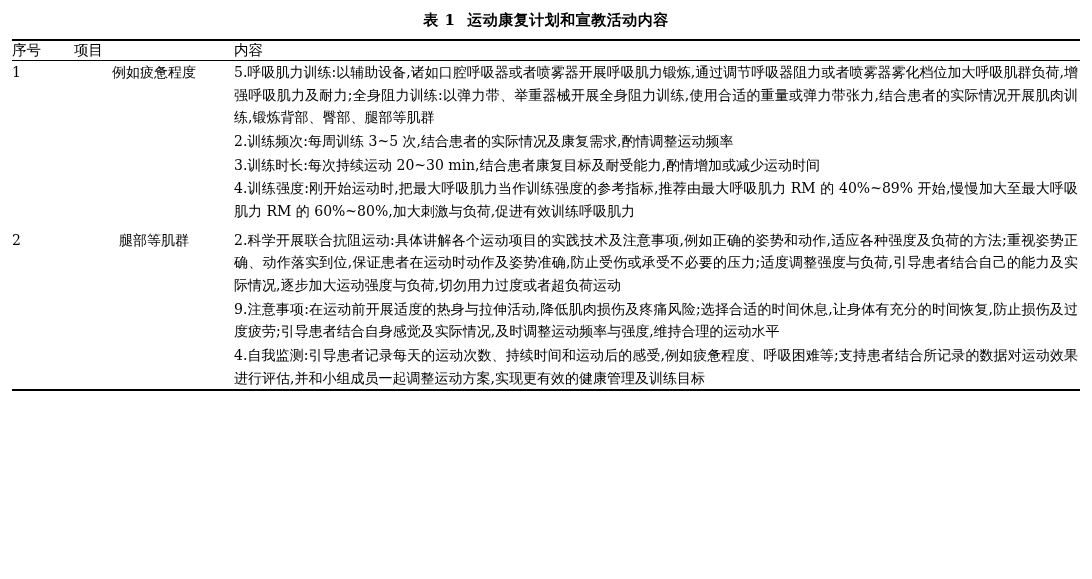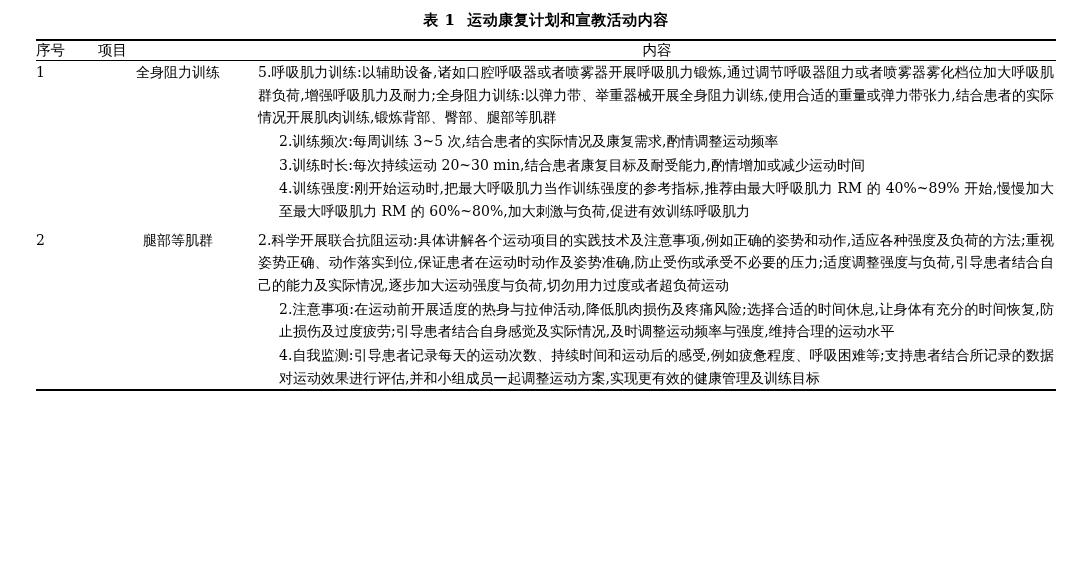--- a/index.html
+++ b/index.html
@@ -12,21 +12,21 @@
     height: 579px;
     font-family: "DejaVu Serif", "Liberation Serif", serif;
     color: #000000;
     overflow: hidden;
   }
   .page {
     position: relative;
     width: 1092px;
     height: 452px;
     box-sizing: border-box;
-    padding: 0 36px;
+    padding: 0 12px;
   }
   .table-caption {
     text-align: center;
     font-size: 15px;
     font-weight: bold;
     letter-spacing: 0.5px;
     padding: 11px 0 9px 0;
     font-family: "DejaVu Serif", "Liberation Serif", serif;
   }
   .caption-num {
@@ -52,21 +52,21 @@
   .col-content { width: auto; }
 
   thead th {
     font-weight: normal;
     font-size: 14.5px;
     padding: 7px 0 7px 0;
     margin-left: 9px;
   }
   .th-num { text-align: left; padding-left: 2px; }
   .th-item { text-align: left; }
-  .th-content { text-align: center; }
+  .th-content { text-align: left; }
 
   tbody td {
     font-size: 14px;
     line-height: 1.62;
   }
   .cell-num {
     padding: 9px 0 0 2px;
     text-align: left;
   }
   .cell-item {
@@ -78,21 +78,20 @@
     padding: 9px 2px 8px 0;
     text-align: justify;
     text-justify: inter-ideograph;
   }
   .para {
     margin: 0 0 0 0;
     text-indent: 0;
   }
   .para + .para {
     margin-top: 1px;
-    margin-left: 21px;
   }
   .row-gap td {
     height: 6px;
   }
   .sep-row td {
     border-top: 1px solid #000;
     height: 0;
     padding: 0;
   }
   .content-body {
@@ -123,42 +122,42 @@
         <th class="th-content">内容</th>
       </tr>
       <tr class="sep-row">
         <td colspan="3"></td>
       </tr>
     </thead>
     <tbody>
 
       <tr>
         <td class="cell-num">1</td>
-        <td class="cell-item">全身阻力训练</td>
+        <td class="cell-item">例如疲惫程度</td>
         <td class="cell-content">
           <div class="content-body">
             <p class="para">5.呼吸肌力训练:以辅助设备,诸如口腔呼吸器或者喷雾器开展呼吸肌力锻炼,通过调节呼吸器阻力或者喷雾器雾化档位加大呼吸肌群负荷,增强呼吸肌力及耐力;全身阻力训练:以弹力带、举重器械开展全身阻力训练,使用合适的重量或弹力带张力,结合患者的实际情况开展肌肉训练,锻炼背部、臀部、腿部等肌群</p>
             <p class="para">2.训练频次:每周训练 3~5 次,结合患者的实际情况及康复需求,酌情调整运动频率</p>
             <p class="para">3.训练时长:每次持续运动 20~30 min,结合患者康复目标及耐受能力,酌情增加或减少运动时间</p>
             <p class="para">4.训练强度:刚开始运动时,把最大呼吸肌力当作训练强度的参考指标,推荐由最大呼吸肌力 RM 的 40%~89% 开始,慢慢加大至最大呼吸肌力 RM 的 60%~80%,加大刺激与负荷,促进有效训练呼吸肌力</p>
           </div>
         </td>
       </tr>
 
       <tr class="row-gap">
         <td colspan="3"></td>
       </tr>
 
       <tr>
         <td class="cell-num">2</td>
         <td class="cell-item">腿部等肌群</td>
         <td class="cell-content">
           <div class="content-body">
             <p class="para">2.科学开展联合抗阻运动:具体讲解各个运动项目的实践技术及注意事项,例如正确的姿势和动作,适应各种强度及负荷的方法;重视姿势正确、动作落实到位,保证患者在运动时动作及姿势准确,防止受伤或承受不必要的压力;适度调整强度与负荷,引导患者结合自己的能力及实际情况,逐步加大运动强度与负荷,切勿用力过度或者超负荷运动</p>
-            <p class="para">2.注意事项:在运动前开展适度的热身与拉伸活动,降低肌肉损伤及疼痛风险;选择合适的时间休息,让身体有充分的时间恢复,防止损伤及过度疲劳;引导患者结合自身感觉及实际情况,及时调整运动频率与强度,维持合理的运动水平</p>
+            <p class="para">9.注意事项:在运动前开展适度的热身与拉伸活动,降低肌肉损伤及疼痛风险;选择合适的时间休息,让身体有充分的时间恢复,防止损伤及过度疲劳;引导患者结合自身感觉及实际情况,及时调整运动频率与强度,维持合理的运动水平</p>
             <p class="para">4.自我监测:引导患者记录每天的运动次数、持续时间和运动后的感受,例如疲惫程度、呼吸困难等;支持患者结合所记录的数据对运动效果进行评估,并和小组成员一起调整运动方案,实现更有效的健康管理及训练目标</p>
           </div>
         </td>
       </tr>
 
     </tbody>
   </table>
 
   <div class="rule-bottom"></div>
 

